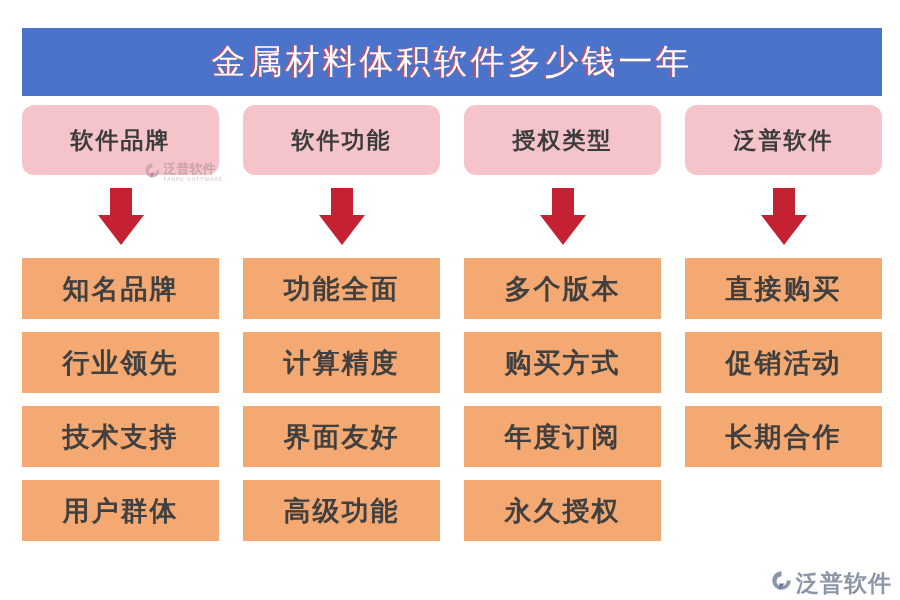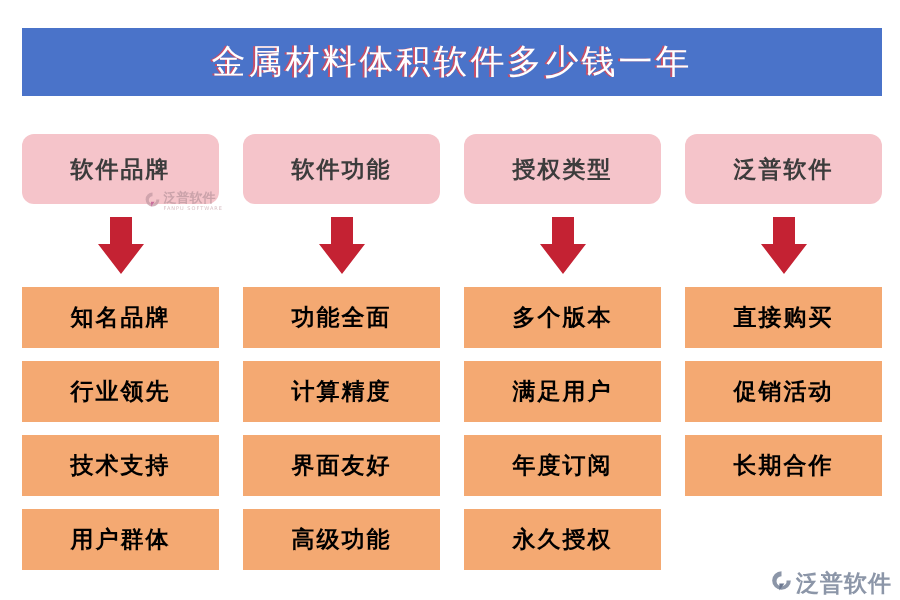--- a/index.html
+++ b/index.html
@@ -22,21 +22,21 @@
     color: #ffffff;
     font-size: 34px;
     font-weight: normal;
     letter-spacing: 3px;
     text-shadow: -2px 0 0 rgba(221, 73, 88, 0.85);
     white-space: nowrap;
   }
 
   .grid {
     position: absolute;
-    left: 22px; top: 134px;
+    left: 22px; top: 105px;
     width: 860px;
     display: flex;
     justify-content: space-between;
   }
   .column { width: 197px; display: flex; flex-direction: column; align-items: center; }
 
   .col-header {
     position: relative;
     width: 100%; height: 70px;
     background: var(--header-pink, #f5c4ca);
@@ -58,22 +58,22 @@
   }
 
   .item-box {
     width: 100%; height: 61px;
     margin-top: 13px;
     background: var(--item-orange, #f4a972);
     display: flex; align-items: center; justify-content: center;
   }
   .item-box:first-of-type { margin-top: 15px; }
   .item-box .item-label {
-    color: #000000;
-    font-size: 23px;
+    color: #404040;
+    font-size: 27px;
     font-weight: bold;
     letter-spacing: 2px;
   }
 
   .watermark {
     position: absolute;
     right: -4px; bottom: -8px;
     display: flex; align-items: flex-start;
     opacity: 0.75;
     pointer-events: none;
@@ -187,21 +187,21 @@
     </div>
     <div class="arrow-wrap">
       <svg width="46" height="57" viewBox="0 0 46 57">
         <path fill="#c42233" d="M12 0 L34 0 L34 27 L46 27 L23 57 L0 27 L12 27 Z"></path>
       </svg>
     </div>
     <div class="item-box">
       <span class="item-label">多个版本</span>
     </div>
     <div class="item-box">
-      <span class="item-label">满足用户</span>
+      <span class="item-label">购买方式</span>
     </div>
     <div class="item-box">
       <span class="item-label">年度订阅</span>
     </div>
     <div class="item-box">
       <span class="item-label">永久授权</span>
     </div>
   </div>
 
   <div class="column">

